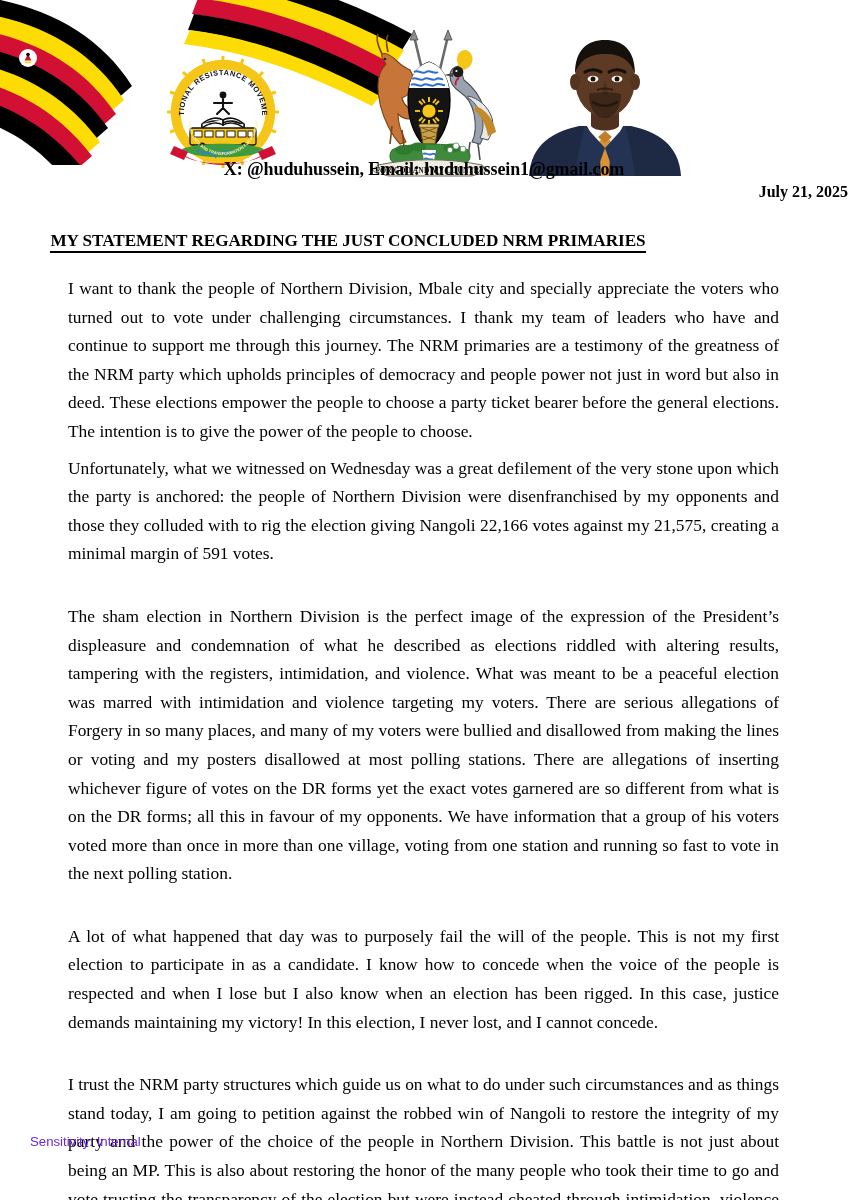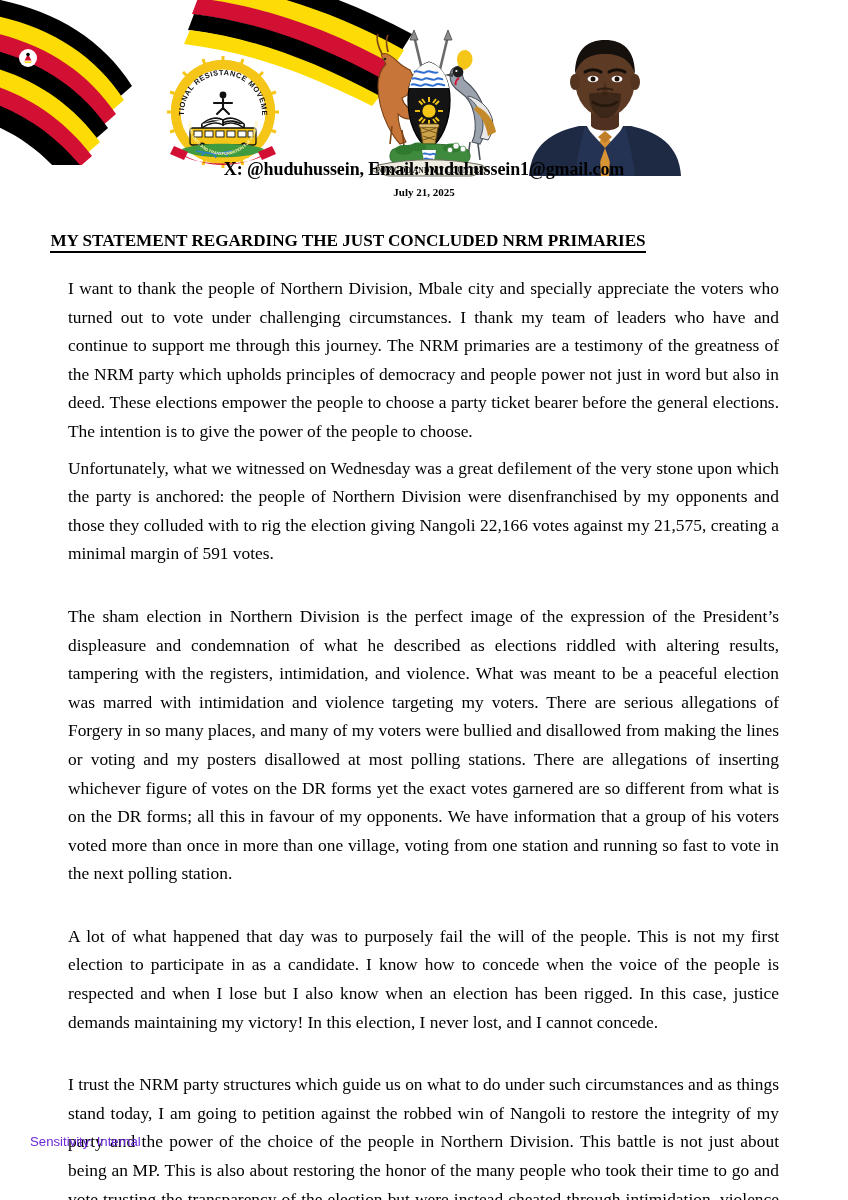--- a/index.html
+++ b/index.html
@@ -63,23 +63,24 @@
     line-height: 19px;
   }
   .hdr-line2 {
     font-weight: bold;
     font-size: 18px;
     letter-spacing: -0.1px;
     line-height: 19px;
   }
   .hdr-date {
     font-weight: bold;
-    font-size: 11px;
+    font-size: 16px;
     line-height: 22px;
     margin-top: 2px;
+    text-align: right;
   }
 
   
   .doc-title {
     position: absolute;
     top: 231px; left: 0; width: 696px;
     text-align: center;
     font-weight: bold;
     font-size: 17.2px;
     letter-spacing: -0.05px;

